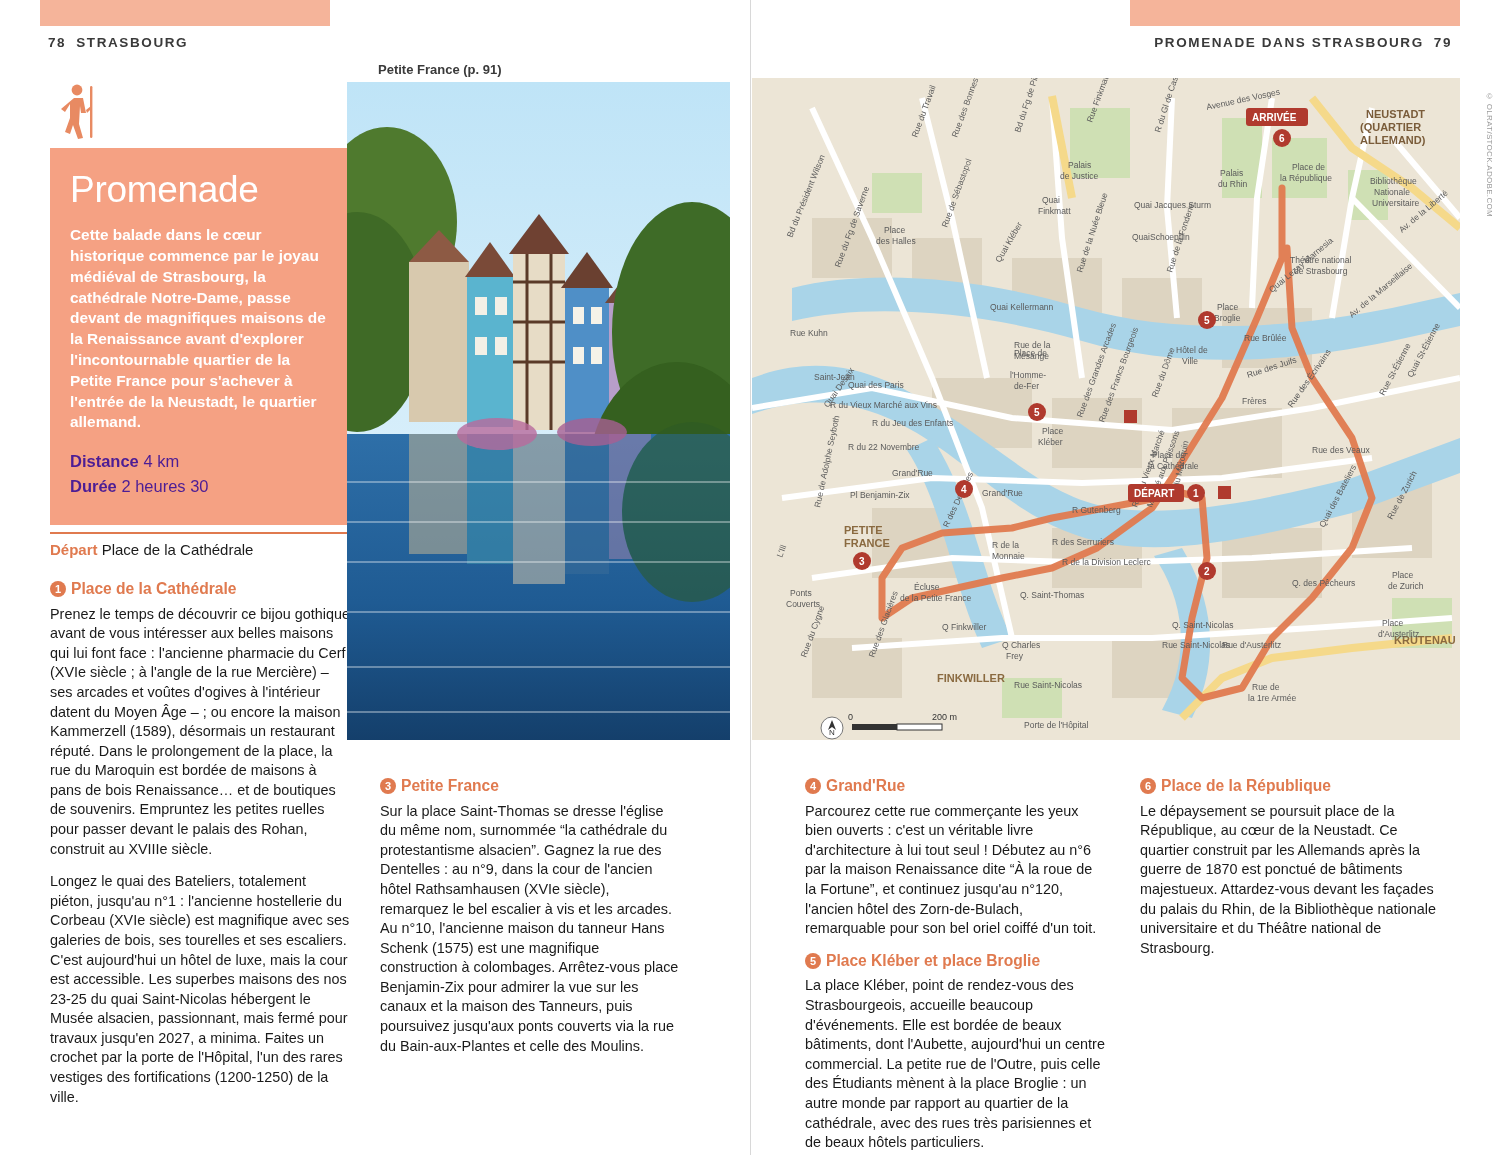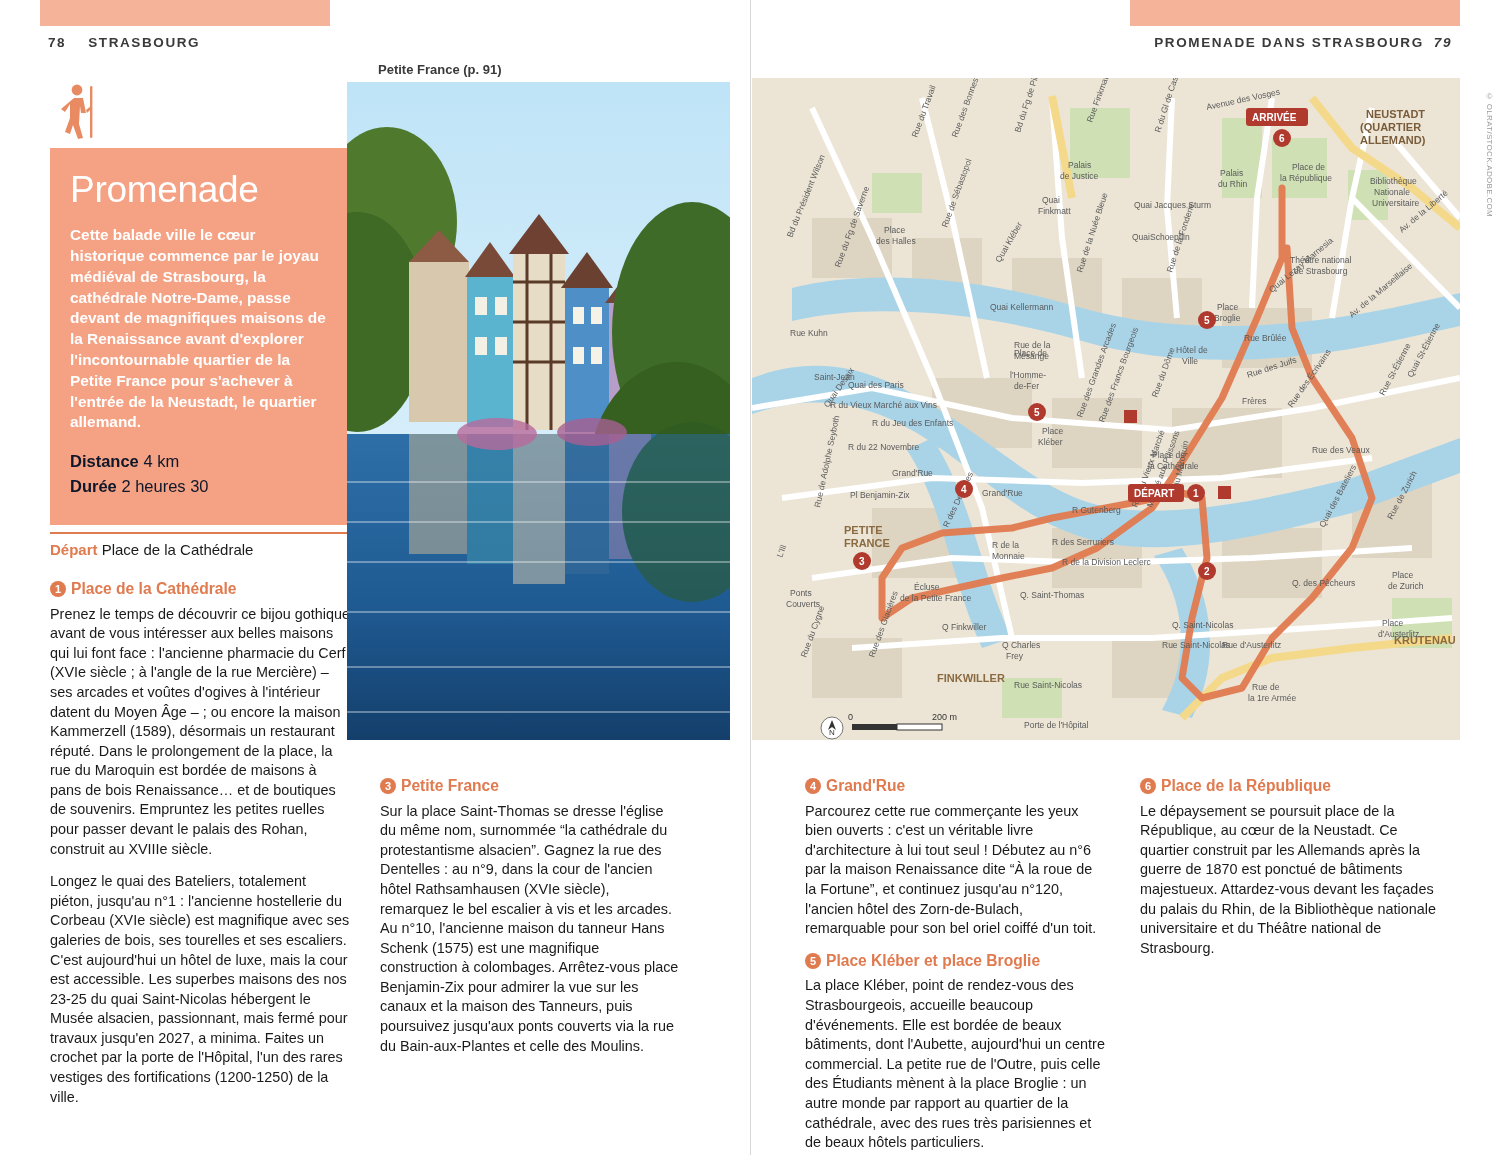--- a/index.html
+++ b/index.html
@@ -15,34 +15,34 @@
   
   .top-bar-left{position:absolute;left:40px;top:0;width:290px;height:26px;background:#f5b49a;}
   .top-bar-right{position:absolute;right:40px;top:0;width:330px;height:26px;background:#f5b49a;}
 
   
   .rh{position:absolute;top:34px;font-size:13.5px;letter-spacing:1.6px;font-weight:700;color:#3a3a3a;}
   .rh .folio{color:#3a3a3a;font-weight:700;}
   .rh-left{left:48px;}
   .rh-right{right:48px;}
   .rh span{display:inline-block;vertical-align:middle;}
-  .rh-left .folio{margin-right:22px;}
-  .rh-right .folio{margin-left:10px;font-style:italic;}
+  .rh-left .folio{margin-right:10px;}
+  .rh-right .folio{margin-left:10px;}
 
   
   .gutter{position:absolute;left:750px;top:0;width:1px;height:1155px;background:#d8d8d8;}
 
   
   .walk-icon{position:absolute;left:50px;top:82px;width:60px;height:62px;}
 
   
   .title-box{position:absolute;left:50px;top:148px;width:305px;background:#f5a183;padding:22px 24px 26px 20px;box-sizing:border-box;}
   .title-box h1{margin:0 0 16px 0;font-size:37px;line-height:1.06;font-weight:400;color:#ffffff;letter-spacing:-0.3px;}
   .title-box .intro{font-size:15.4px;line-height:1.35;font-weight:700;color:#ffffff;margin:0;}
-  .title-box .meta{margin-top:16px;font-size:16.5px;color:#0f172a;line-height:1.5;}
+  .title-box .meta{margin-top:16px;font-size:16.5px;color:#4c1d95;line-height:1.5;}
   .title-box .meta b{font-weight:700;}
   .title-box .meta .val{font-weight:400;}
 
   
   .depart-line{position:absolute;left:50px;top:532px;width:300px;}
   .depart-line .rule{height:2px;background:#e07a4f;margin-bottom:7px;}
   .depart-line .txt{font-size:15px;}
   .depart-line .txt b{color:#e07a4f;font-weight:700;}
 
   
@@ -94,21 +94,21 @@
         <circle cx="27" cy="8" r="5.4"></circle>
         <path d="M24 16 L33 16 L36 31 L31 31 L30 24 L29 42 L33 56 L28 57 L23 43 L20 52 L15 50 L20 36 L20 22 L15 30 L11 27 Z"></path>
         <rect x="40" y="4" width="2.4" height="52" rx="1.2"></rect>
         <path d="M36 28 L41 24 L41 27 L37 31 Z"></path>
       </g>
     </svg>
   </div>
 
   <div class="title-box">
     <h1><span>Promenade</span><br></h1>
-    <p class="intro">Cette balade ville le cœur historique commence par le joyau médiéval de Strasbourg, la cathédrale Notre-Dame, passe devant de magnifiques maisons de la Renaissance avant d'explorer l'incontournable quartier de la Petite France pour s'achever à l'entrée de la Neustadt, le quartier allemand.</p>
+    <p class="intro">Cette balade dans le cœur historique commence par le joyau médiéval de Strasbourg, la cathédrale Notre-Dame, passe devant de magnifiques maisons de la Renaissance avant d'explorer l'incontournable quartier de la Petite France pour s'achever à l'entrée de la Neustadt, le quartier allemand.</p>
     <div class="meta">
       <div><b>Distance</b> <span class="val">4 km</span></div>
       <div><b>Durée</b> <span class="val">2 heures 30</span></div>
     </div>
   </div>
 
   <div class="depart-line">
     <div class="rule"></div>
     <div class="txt"><b>Départ</b> <span>Place de la Cathédrale</span></div>
   </div>

